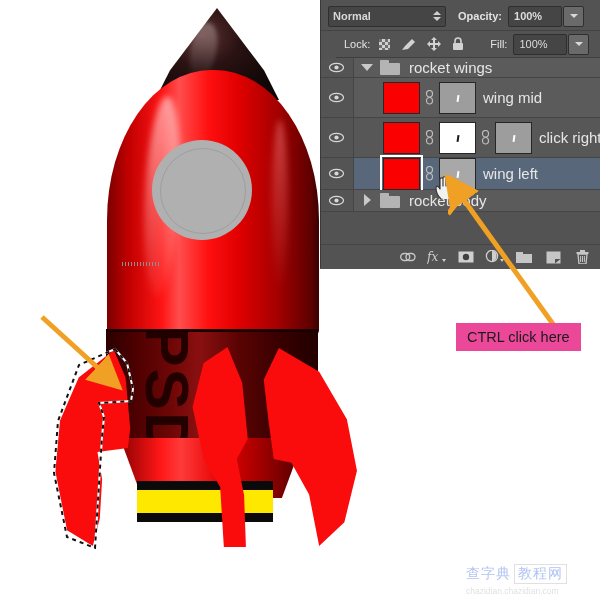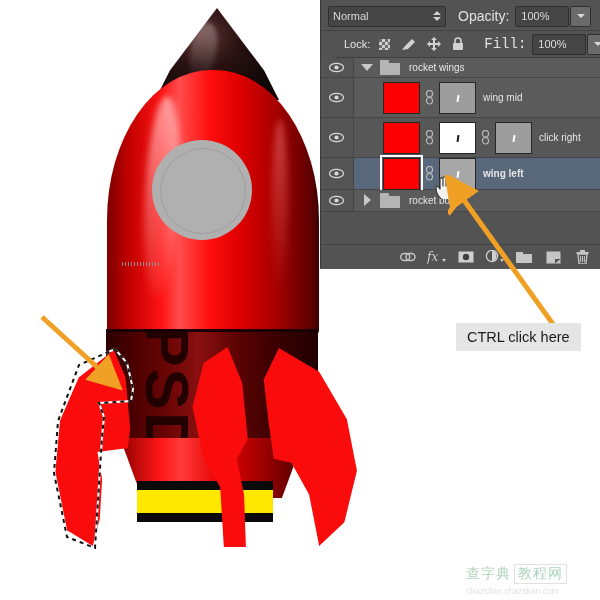--- a/index.html
+++ b/index.html
@@ -63,31 +63,31 @@
   
   .arrow{position:absolute;}
 
   
   .panel{position:absolute;left:320px;top:0;width:280px;height:268px;
          background:#535353;font-size:11px;color:#d6d6d6;}
   .panel-border{position:absolute;left:320px;top:0;width:280px;height:268px;
          border-left:1px solid #3a3a3a;box-sizing:border-box;pointer-events:none;}
 
   .mode-row{position:absolute;left:0;top:2px;width:280px;height:28px;background:#535353;
-            display:flex;align-items:center;border-bottom:1px solid #434343;}
+            display:flex;align-items:center;border-bottom:1px solid #434343;font-weight:bold;}
   .mode-select{margin-left:8px;width:108px;height:19px;background:#454545;
             border:1px solid #2f2f2f;border-radius:2px;color:#d8d8d8;font-size:11px;
             display:flex;align-items:center;padding:0 4px;position:relative;}
   .mode-select .lbl{flex:1;}
   .spin{width:9px;height:13px;display:flex;flex-direction:column;justify-content:center;align-items:center;gap:2px;}
   .spin i{display:block;width:0;height:0;border-left:4px solid transparent;border-right:4px solid transparent;}
   .spin i.up{border-bottom:4px solid #d0d0d0;}
   .spin i.dn{border-top:4px solid #d0d0d0;}
 
-  .op-label{margin-left:12px;color:#e2e2e2;font-size:14px;}
+  .op-label{margin-left:12px;color:#e2e2e2;font-size:11px;}
   .numbox{margin-left:6px;height:19px;min-width:42px;background:#454545;border:1px solid #2f2f2f;
           color:#dcdcdc;font-size:11px;display:flex;align-items:center;padding:0 5px;border-radius:2px;}
   .numdrop{width:19px;height:19px;margin-left:1px;background:#6a6a6a;border:1px solid #2f2f2f;
           border-radius:2px;display:flex;align-items:center;justify-content:center;}
   .numdrop i{width:0;height:0;border-left:4px solid transparent;border-right:4px solid transparent;border-top:4px solid #d8d8d8;}
 
   .lock-row{position:absolute;left:16px;top:31px;width:280px;height:26px;background:#535353;
             display:flex;align-items:center;border-bottom:1px solid #3f3f3f;}
   .lock-label{margin-left:8px;color:#e4e4e4;font-size:11px;}
   .lockicons{display:flex;align-items:center;gap:11px;margin-left:9px;}
@@ -106,51 +106,51 @@
   .lrow.sel .eye-cell{background:#545454;}
   .eye{width:15px;height:11px;position:relative;}
   .eye svg{display:block;}
   .tw{position:relative;width:13px;height:13px;margin-left:7px;flex:0 0 13px;}
   .tw i{position:absolute;width:0;height:0;}
   .tw.open i{left:0;top:3px;border-left:6px solid transparent;border-right:6px solid transparent;border-top:7px solid #c9c9c9;}
   .tw.closed i{left:3px;top:0;border-top:6px solid transparent;border-bottom:6px solid transparent;border-left:7px solid #c9c9c9;}
   .folder{width:20px;height:15px;margin-left:6px;position:relative;flex:0 0 20px;}
   .folder .tab{position:absolute;left:0;top:0;width:9px;height:4px;background:#b4b4b4;border-radius:1px 1px 0 0;}
   .folder .bdy{position:absolute;left:0;top:3px;width:20px;height:12px;background:#b4b4b4;border-radius:1px;}
-  .lname{margin-left:9px;color:#e6e6e6;font-size:10px;white-space:nowrap;}
+  .lname{margin-left:9px;color:#e6e6e6;font-size:15px;white-space:nowrap;}
   .lname.big{margin-left:7px;}
 
   .thumbs{display:flex;align-items:center;margin-left:11px;}
   .th{width:37px;height:32px;box-sizing:border-box;border:1px solid #262626;position:relative;}
   .th.red{background:#fb0000;}
   .th.white{background:#ffffff;}
   .th.gray{background:#9d9d9d;}
   .th.graylite{background:#a8a8a8;}
   .th .mark{position:absolute;left:50%;top:42%;width:2px;height:7px;background:#fff;transform:translate(-50%,0) rotate(8deg);}
   .th.white .mark{background:#1a1a1a;}
   .th.sel{outline:2px solid #ffffff;outline-offset:1px;}
   .linkico{width:13px;height:16px;margin:0 3px;display:flex;align-items:center;justify-content:center;color:#c2c2c2;}
 
   .footbar{position:absolute;left:0;top:244px;width:280px;height:24px;background:#535353;
            border-top:1px solid #454545;display:flex;align-items:center;justify-content:flex-end;}
   .fb{width:22px;height:18px;margin-right:7px;display:flex;align-items:center;justify-content:center;color:#c9c9c9;}
   .grip{position:absolute;left:122px;top:262px;width:38px;height:4px;
         background:repeating-linear-gradient(90deg,#8e8e8e 0 1px,transparent 1px 3px);}
 
   
-  .callout{position:absolute;left:456px;top:323px;padding:6px 11px;background:#e5e5e5;
+  .callout{position:absolute;left:456px;top:323px;padding:6px 11px;background:#ec4899;
            color:#1a1a1a;font-size:14.5px;font-family:"Liberation Sans", sans-serif;
            white-space:nowrap;}
 
   
   .cursor{position:absolute;left:434px;top:175px;width:20px;height:24px;}
 
   
   .wm{position:absolute;left:466px;top:564px;width:124px;height:30px;opacity:.35;}
-  .wm-cn{font-size:14px;color:#15803d;font-family:"DejaVu Sans", sans-serif;letter-spacing:1px;
+  .wm-cn{font-size:14px;color:#1d4ed8;font-family:"DejaVu Sans", sans-serif;letter-spacing:1px;
          display:flex;align-items:center;gap:3px;}
   .wm-box{border:1px solid #a8a8a8;padding:0 3px;}
   .wm-url{font-size:8.5px;color:#a6a6a6;font-family:"Liberation Sans", sans-serif;margin-top:2px;}
 </style>
 </head>
 <body>
 
 <div class="stage">
 
   <div class="rocket">
@@ -218,21 +218,21 @@
           <path d="M1 12 L4 8 L11 1 L14 4 L7 11 Z" fill="#d2d2d2"></path>
           </svg>
         <svg width="14" height="14">
           <path d="M7 0 L10 3 H8 V6 H11 V4 L14 7 L11 10 V8 H8 V11 H10 L7 14 L4 11 H6 V8 H3 V10 L0 7 L3 4 V6 H6 V3 H4 Z" fill="#d2d2d2"></path>
           </svg>
         <svg width="12" height="14">
           <path d="M3 6 V4 a3 3 0 0 1 6 0 V6" fill="none" stroke="#d2d2d2" stroke-width="1.6"></path>
           <rect x="1" y="6" width="10" height="7" rx="1" fill="#d2d2d2"></rect>
           </svg>
       </span>
-      <span class="op-label" style="margin-left:20px;font-family:Liberation Mono, monospace;">Fill:</span>
+      <span class="op-label" style="margin-left:26px;">Fill:</span>
       <div class="numbox">100%</div>
       <div class="numdrop">
           <i></i>
         </div>
     </div>
 
     <div class="rows">
 
       <div class="lrow" style="height:20px;">
         <div class="eye-cell">
@@ -303,21 +303,21 @@
                 <rect x="1.5" y="7.5" width="6" height="6.5" rx="3.2" fill="none" stroke="#bdbdbd" stroke-width="1.2"></rect>
               </svg>
           </span>
           <div class="th gray">
               <span class="mark"></span>
             </div>
         </div>
         <span class="lname big">click right</span>
       </div>
 
-      <div class="lrow sel" style="height:32px;font-weight:bold;">
+      <div class="lrow sel" style="height:32px;">
         <div class="eye-cell">
           <span class="eye">
             <svg width="15" height="11">
                 <ellipse cx="7.5" cy="5.5" rx="7" ry="4.2" fill="none" stroke="#d8d8d8" stroke-width="1.2"></ellipse>
                 <circle cx="7.5" cy="5.5" r="2.1" fill="#d8d8d8"></circle>
               </svg>
           </span>
         </div>
         <div class="thumbs" style="margin-left:29px;">
           <div class="th red sel"></div>

